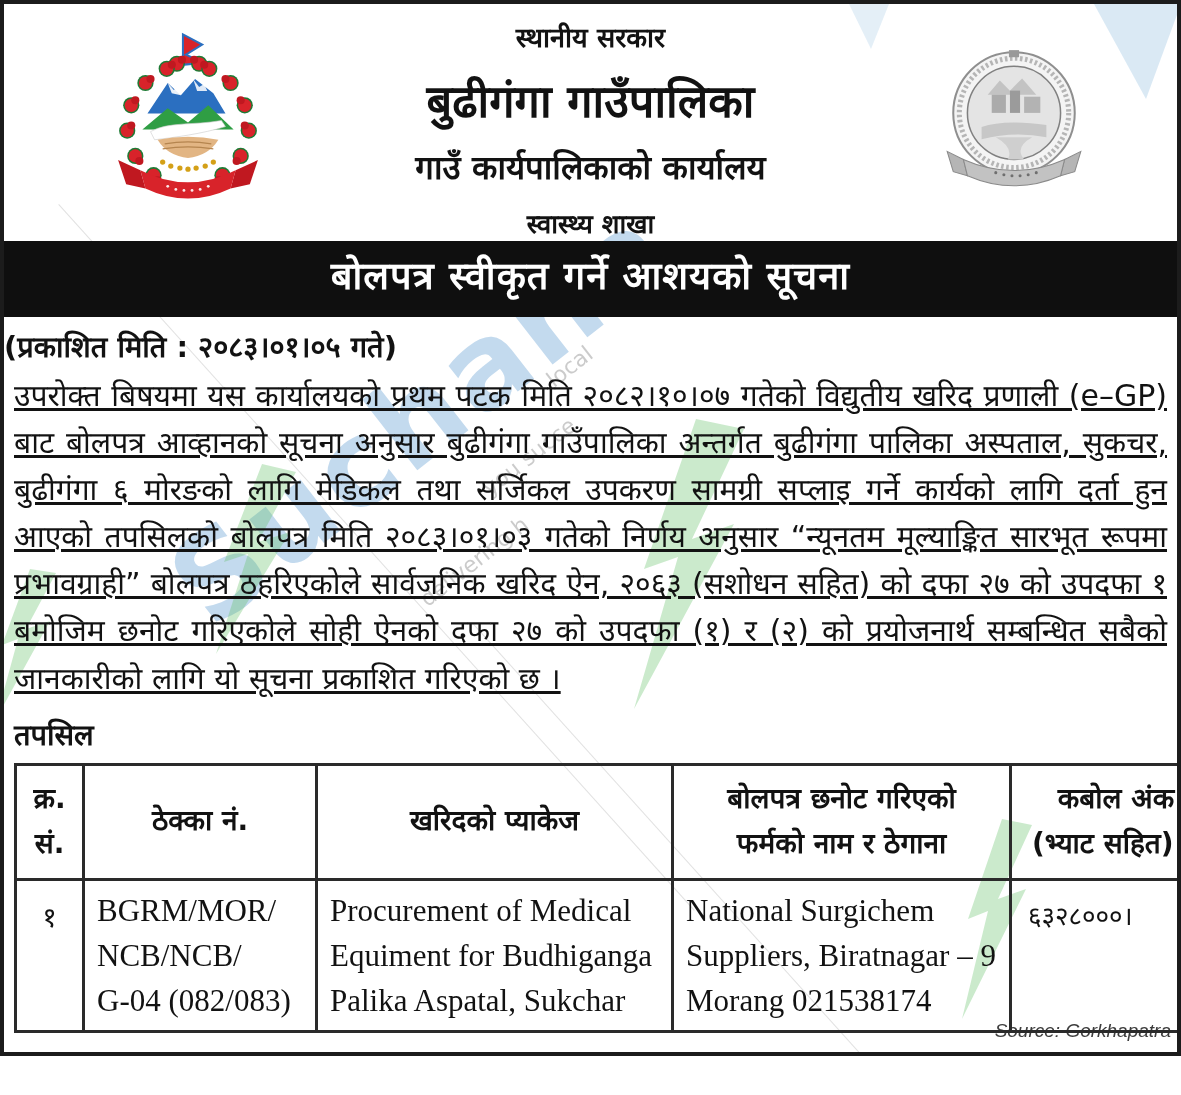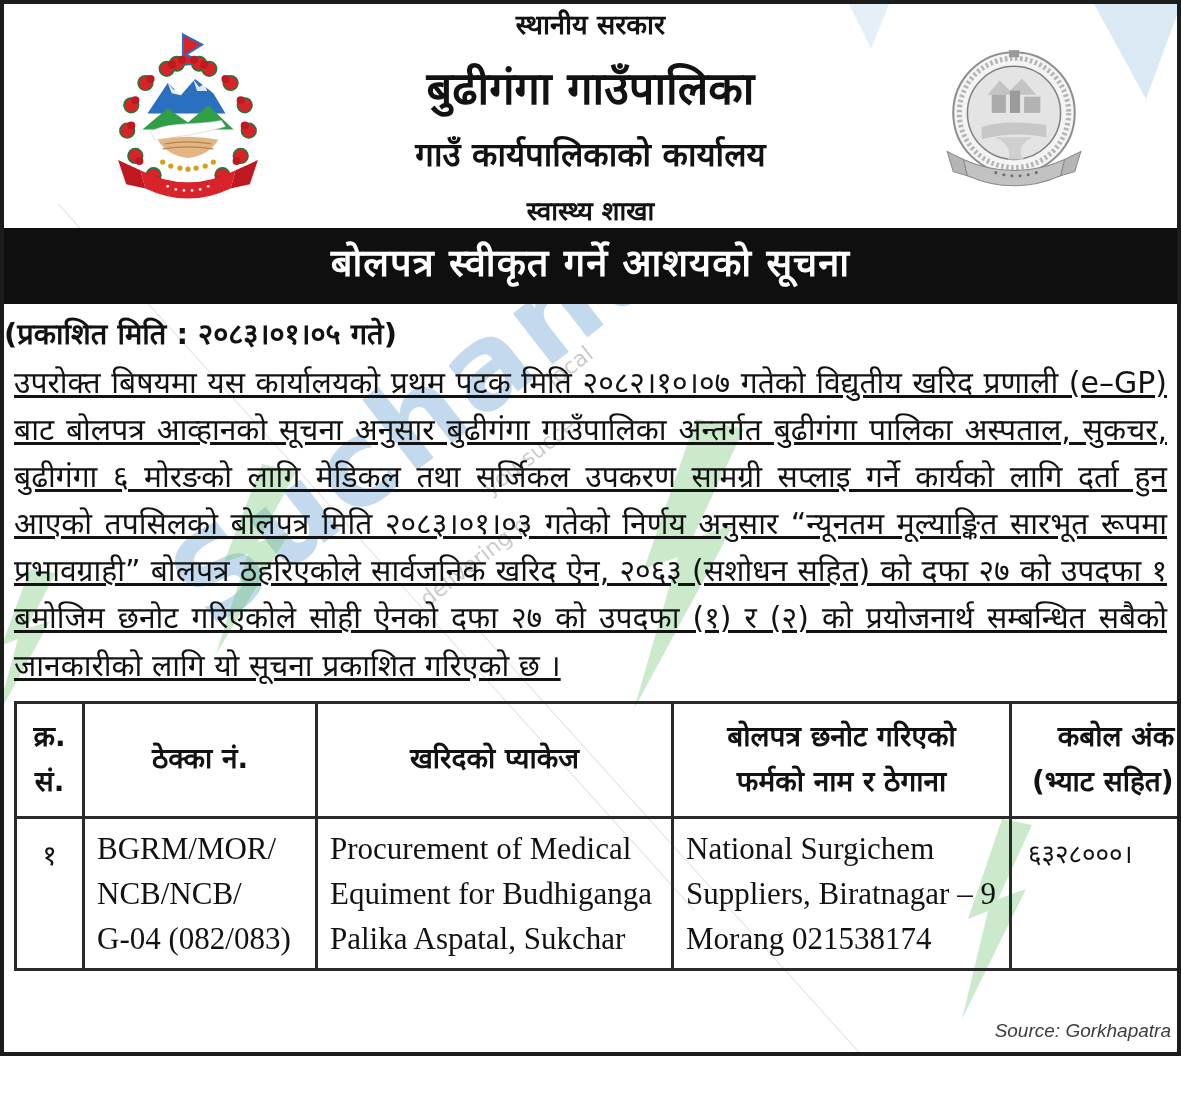--- a/index.html
+++ b/index.html
@@ -28,21 +28,21 @@
     letter-spacing:4px;white-space:nowrap;
   }
   .wm-frag{position:absolute;font-size:22px;color:rgba(140,140,140,.45);transform:rotate(-38deg);white-space:nowrap;}
   .wm-frag.f1{left:405px;top:545px;}
   .wm-frag.f2{left:470px;top:440px;}
   .wm-frag.f3{left:540px;top:350px;}
   .bolt{position:absolute;opacity:.32;}
   .tri{position:absolute;opacity:.55;}
   .diag{position:absolute;width:950px;height:1px;background:rgba(90,90,90,.18);transform:rotate(48deg);transform-origin:left top;}
   
-  .doc-header{position:relative;text-align:center;padding-top:1px;z-index:1;}
+  .doc-header{position:relative;text-align:center;padding-top:14px;z-index:1;}
   .emblem{position:absolute;left:108px;top:28px;}
   .seal{position:absolute;right:92px;top:36px;}
   .govt-line{font-size:27px;font-weight:bold;}
   .muni{font-size:45px;font-weight:bold;margin:14px 0 0;}
   .office{font-size:33px;font-weight:bold;margin-top:14px;}
   .branch{font-size:26px;font-weight:bold;margin-top:16px;}
   .address{font-size:28px;font-weight:bold;margin-top:16px;padding-bottom:13px;}
   
   .banner{
     position:relative;z-index:1;
@@ -274,20 +274,21 @@
     </header>
 
     <div class="banner">
       <span>बोलपत्र स्वीकृत गर्ने आशयको सूचना</span>
     </div>
 
     <div class="pub-date">(प्रकाशित मिति : २०८३।०१।०५ गते)</div>
 
     <p class="body-par">उपरोक्त बिषयमा यस कार्यालयको प्रथम पटक मिति २०८२।१०।०७ गतेको विद्युतीय खरिद प्रणाली (e–GP) बाट बोलपत्र आव्हानको सूचना अनुसार बुढीगंगा गाउँपालिका अन्तर्गत बुढीगंगा पालिका अस्पताल, सुकचर, बुढीगंगा ६ मोरङको लागि मेडिकल तथा सर्जिकल उपकरण सामग्री सप्लाइ गर्ने कार्यको लागि दर्ता हुन आएको तपसिलको बोलपत्र मिति २०८३।०१।०३ गतेको निर्णय अनुसार “न्यूनतम मूल्याङ्कित सारभूत रूपमा प्रभावग्राही” बोलपत्र ठहरिएकोले सार्वजनिक खरिद ऐन, २०६३ (सशोधन सहित) को दफा २७ को उपदफा १ बमोजिम छनोट गरिएकोले सोही ऐनको दफा २७ को उपदफा (१) र  (२) को प्रयोजनार्थ सम्बन्धित सबैको जानकारीको लागि यो सूचना प्रकाशित गरिएको छ ।</p>
 
+    <div class="tapasil">तपसिल</div>
 
     <table class="bids">
       <thead>
         <tr>
           <th class="preline col-sn">क्र.
 सं.</th>
           <th class="col-contract">ठेक्का नं.</th>
           <th class="col-package">खरिदको प्याकेज</th>
           <th class="preline col-firm">बोलपत्र छनोट गरिएको
 फर्मको नाम र ठेगाना</th>

